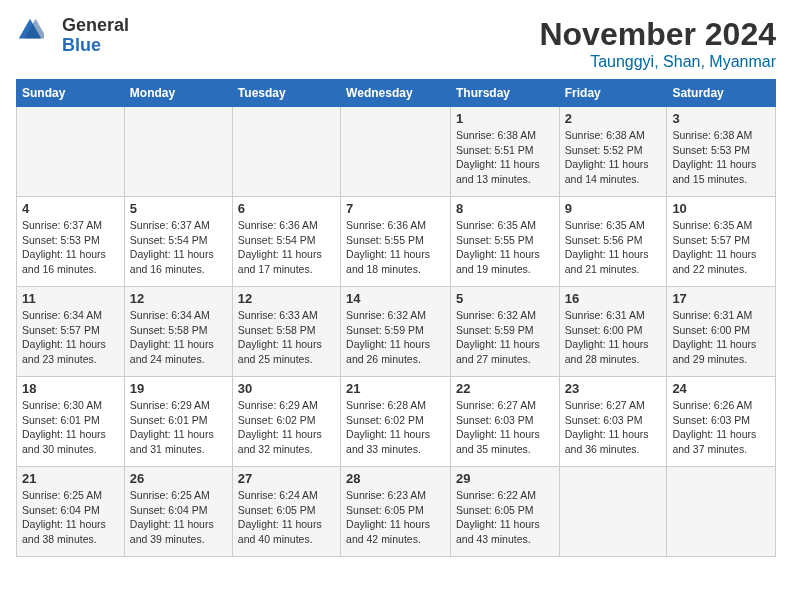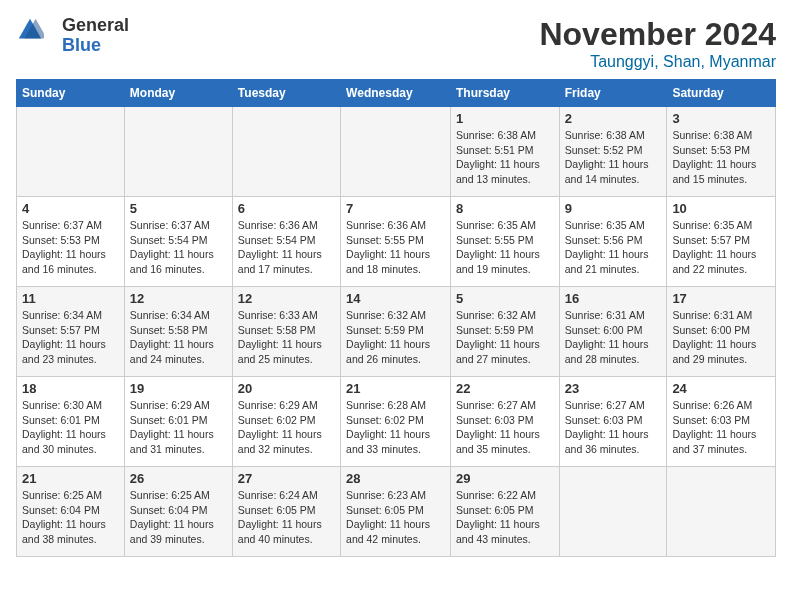--- a/index.html
+++ b/index.html
@@ -201,21 +201,21 @@
       <tr>
         <td>
           <div class="day-num">18</div>
           <div class="day-info">Sunrise: 6:30 AM<br>Sunset: 6:01 PM<br>Daylight: 11 hours and 30 minutes.</div>
         </td>
         <td>
           <div class="day-num">19</div>
           <div class="day-info">Sunrise: 6:29 AM<br>Sunset: 6:01 PM<br>Daylight: 11 hours and 31 minutes.</div>
         </td>
         <td>
-          <div class="day-num">20</div>
+          <div class="day-num">30</div>
           <div class="day-info">Sunrise: 6:29 AM<br>Sunset: 6:02 PM<br>Daylight: 11 hours and 32 minutes.</div>
         </td>
         <td>
           <div class="day-num">21</div>
           <div class="day-info">Sunrise: 6:28 AM<br>Sunset: 6:02 PM<br>Daylight: 11 hours and 33 minutes.</div>
         </td>
         <td>
           <div class="day-num">22</div>
           <div class="day-info">Sunrise: 6:27 AM<br>Sunset: 6:03 PM<br>Daylight: 11 hours and 35 minutes.</div>
         </td>

